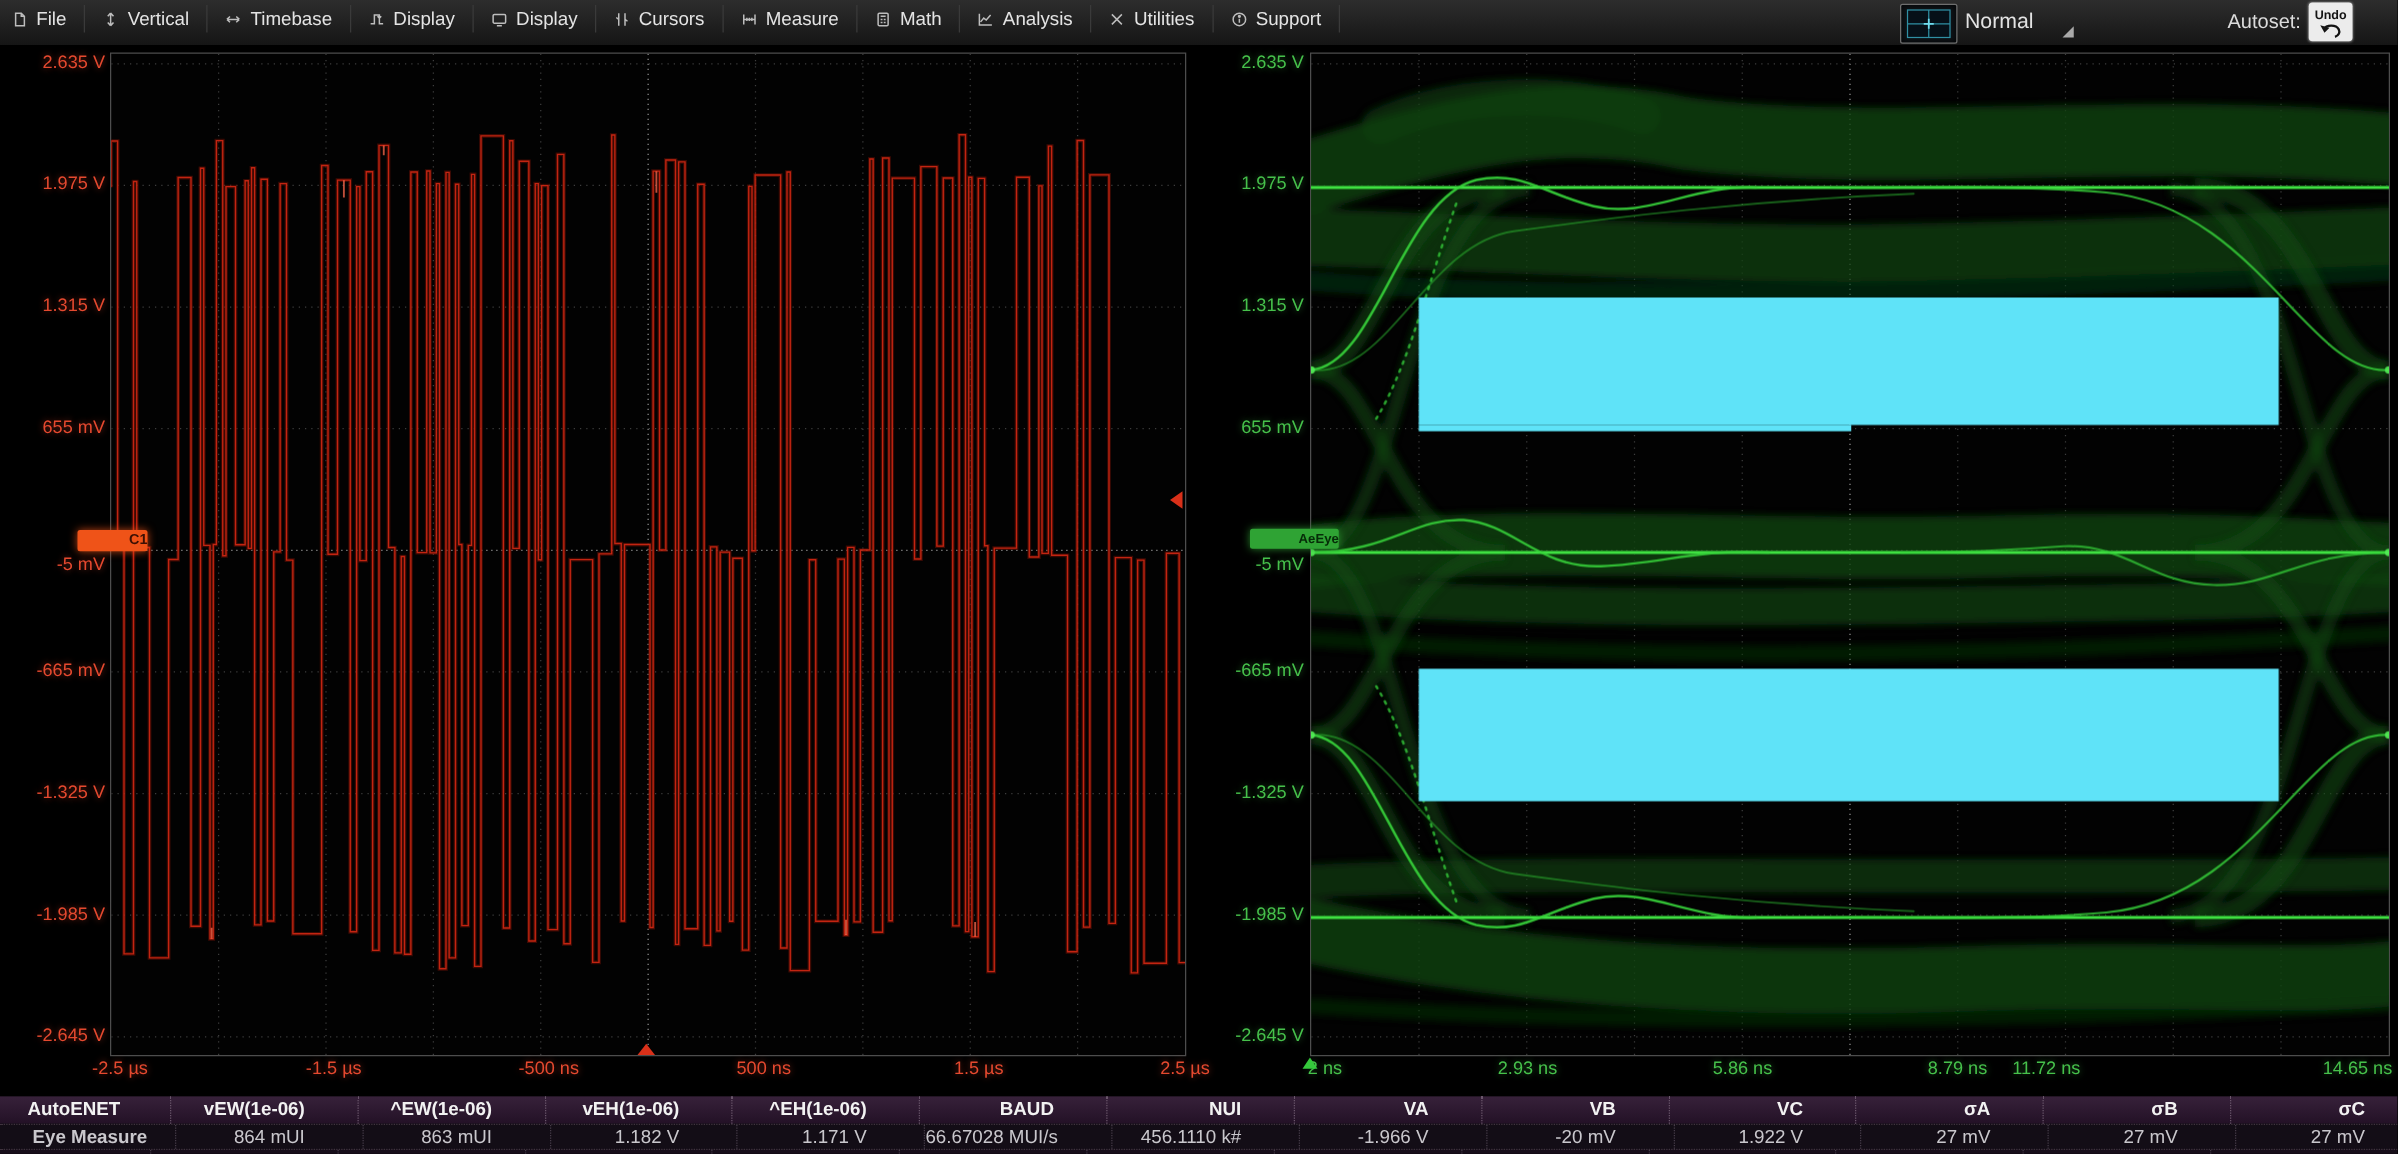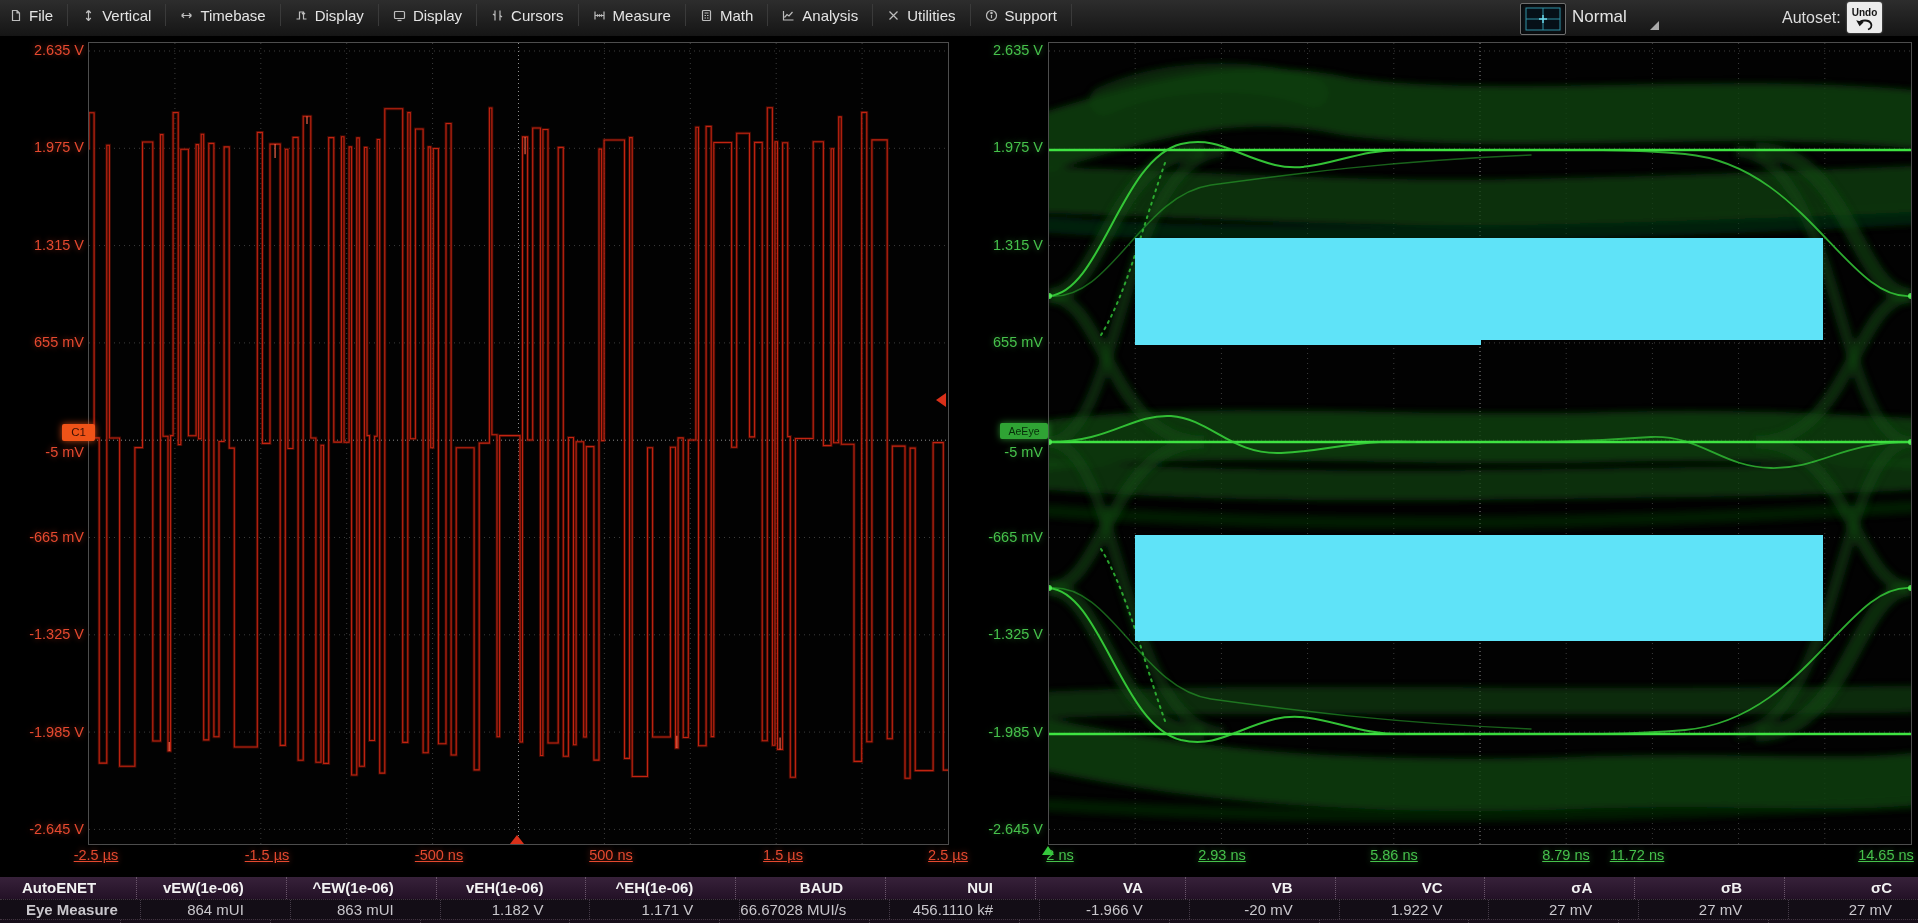--- a/index.html
+++ b/index.html
@@ -31,25 +31,25 @@
   
   .panel{position:absolute;top:42px;height:803px;border:1px solid #4d4d4d;
          background:#020202;box-sizing:border-box;}
   #panelL{left:88px;width:861px;}
   #panelR{left:1048px;width:864px;}
   .panel svg{position:absolute;left:0;top:0;width:100%;height:100%;display:block;}
 
   .ytick{position:absolute;width:84px;text-align:right;font-size:14.5px;white-space:nowrap;}
   .ytick.r{left:956px;width:87px;}
   .ytick.l{left:0px;}
-  .xtick{position:absolute;top:847px;font-size:14.5px;transform:translateX(-50%);white-space:nowrap;text-decoration:underline;}
+  .xtick{position:absolute;top:847px;font-size:14.5px;transform:translateX(-50%);white-space:nowrap;}
   .l-red{color:#e5492f;text-shadow:0 0 6px rgba(229,73,47,.55);}
   .l-green{color:#46c14b;text-shadow:0 0 6px rgba(70,193,75,.5);}
 
-  .badge{position:absolute;font-weight:normal;border-radius:2px;text-align:center;z-index:5;}
+  .badge{position:absolute;font-weight:bold;border-radius:2px;text-align:right;z-index:5;padding-left:23px;}
   #badgeC1{left:62px;top:424px;width:33px;height:17px;background:#ef5318;color:#3c1004;
            font-size:11.5px;line-height:17px;box-shadow:0 0 7px rgba(239,83,24,.8);}
   #badgeEye{left:1000px;top:423px;width:48px;height:16px;background:#2fa334;color:#062c08;
             font-size:10.5px;line-height:16px;box-shadow:0 0 7px rgba(47,163,52,.8);}
 
   .tri-up-red{position:absolute;left:510px;top:835px;width:0;height:0;
       border-left:7px solid transparent;border-right:7px solid transparent;border-bottom:9px solid #d93019;}
   .tri-left-red{position:absolute;left:936px;top:393px;width:0;height:0;
       border-top:7px solid transparent;border-bottom:7px solid transparent;border-right:10px solid #d93019;z-index:4;}
   .tri-up-green{position:absolute;left:1042px;top:846px;width:0;height:0;

